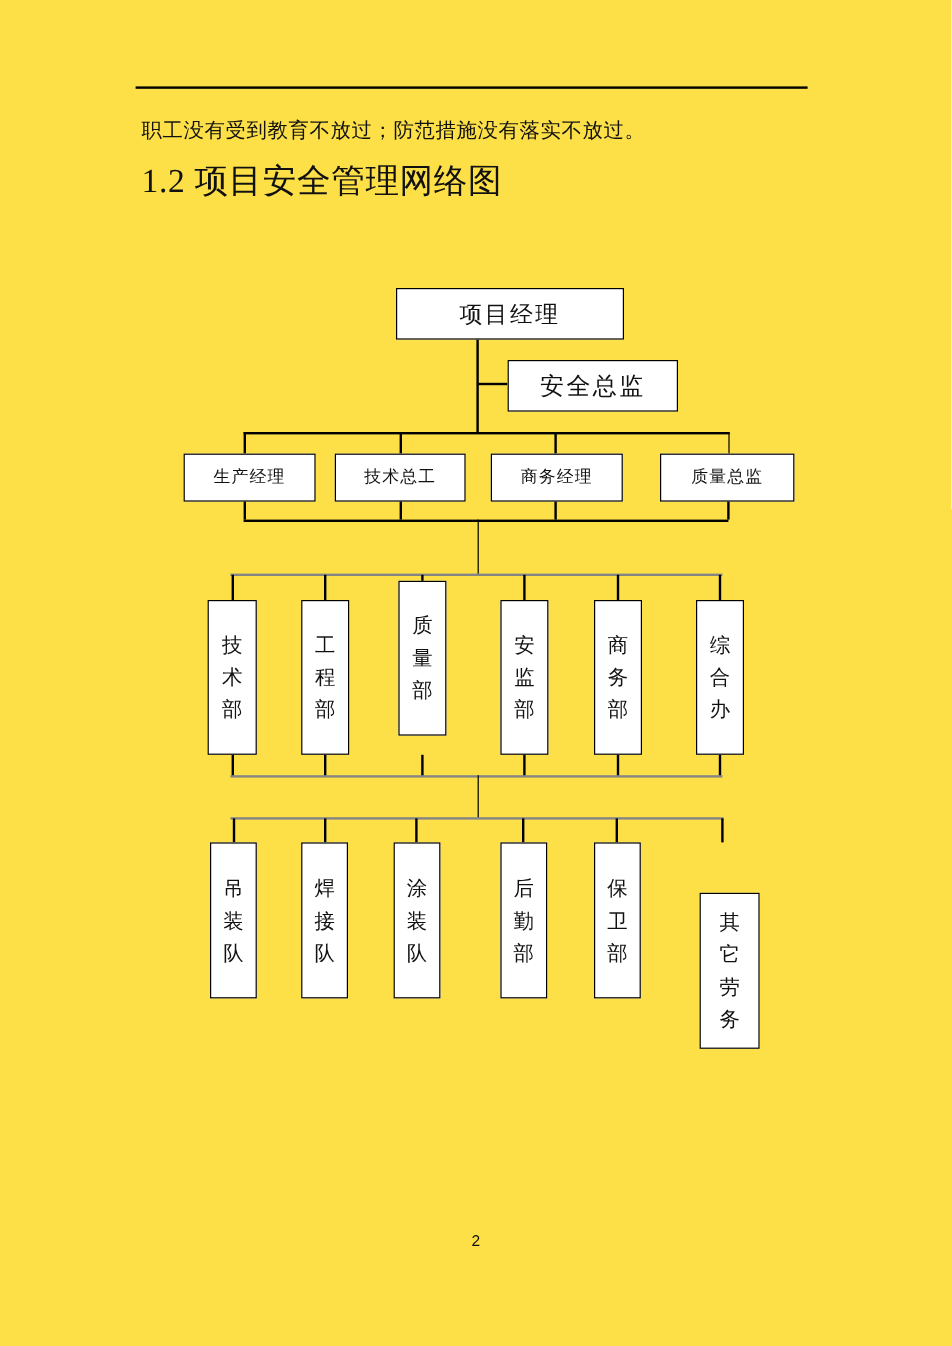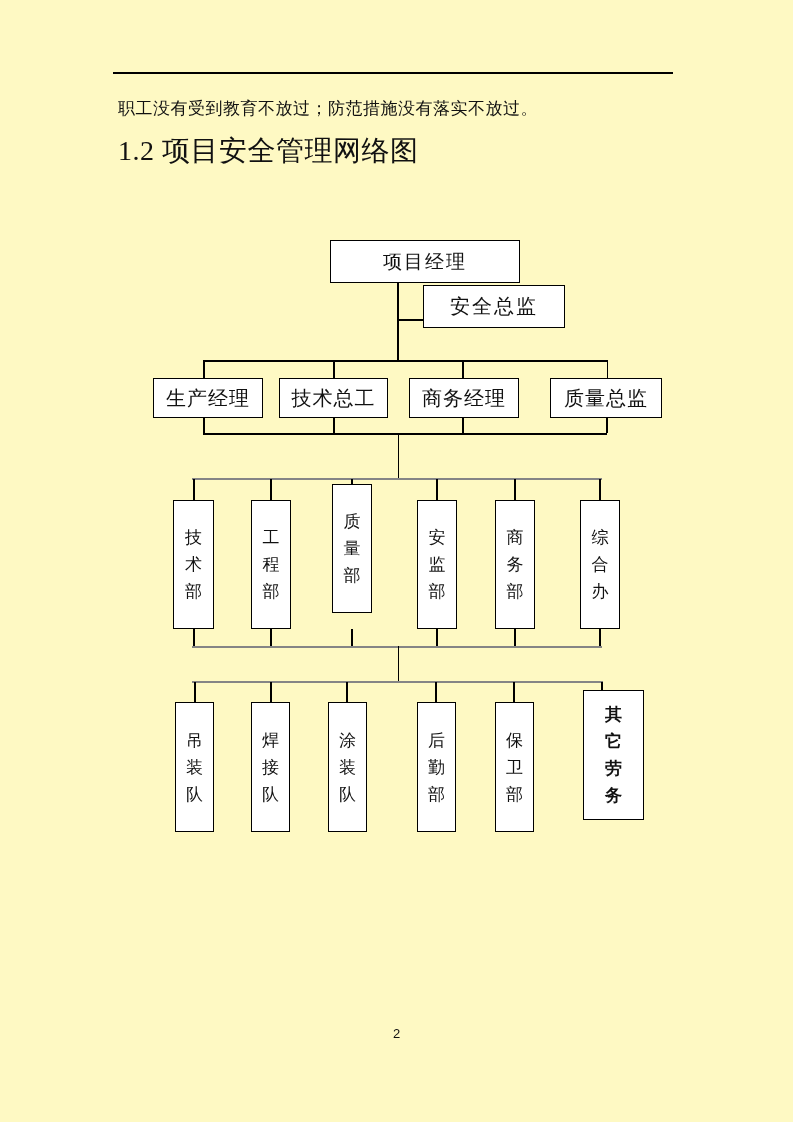--- a/index.html
+++ b/index.html
@@ -4,21 +4,21 @@
 <style>
   html, body {
     margin: 0;
     padding: 0;
     background: #ffffff;
   }
   .page {
     position: relative;
     width: 793px;
     height: 1122px;
-    background: #fef9c3;
+    background: #fde047;
     font-family: "Liberation Serif", "DejaVu Serif", serif;
     color: #111111;
     overflow: hidden;
   }
   .header-rule {
     position: absolute;
     left: 113px;
     top: 72px;
     width: 560px;
     height: 2px;
@@ -53,21 +53,21 @@
   .box {
     position: absolute;
     box-sizing: border-box;
     border: 1.5px solid #000000;
     background: #ffffff;
     display: flex;
     align-items: center;
     justify-content: center;
     text-align: center;
   }
-  .hbox { font-size: 20px; letter-spacing: 1px; white-space: nowrap; }
+  .hbox { font-size: 14px; letter-spacing: 1px; white-space: nowrap; }
   .root-box  { font-size: 19px; letter-spacing: 2px; }
   .staff-box { font-size: 20px; letter-spacing: 2px; }
   .vbox { font-size: 17px; }
   .vbox .vtext {
     display: block;
     width: 1.05em;
     line-height: 27px;
     text-align: center;
     word-break: break-all;
   }
@@ -101,21 +101,21 @@
 
   <div class="org-chart">
 
     <div class="box hbox root-box" style="left:300px; top:240px; width:190px; height:43px;margin-left:30px;">
       <span>项目经理</span>
     </div>
 
     <div class="line vline" style="left:397px; top:283px; height:78px;"></div>
 
     <div class="line hline" style="left:398px; top:319px; width:25px;"></div>
-    <div class="box hbox staff-box" style="left:423px; top:285px; width:142px; height:43px;">
+    <div class="box hbox staff-box" style="left:423px; top:300px; width:142px; height:43px;">
       <span>安全总监</span>
     </div>
 
     <div class="line hline" style="left:203px; top:360px; width:405px;"></div>
     <div class="line vline" style="left:203px; top:360px; height:18px;"></div>
     <div class="line vline" style="left:333px; top:360px; height:18px;"></div>
     <div class="line vline" style="left:462px; top:360px; height:18px;"></div>
     <div class="line vline" style="left:606.5px; top:360px; height:18px;"></div>
 
     <div class="box hbox" style="left:153px; top:378px; width:110px; height:40px;">
@@ -192,21 +192,21 @@
     </div>
     <div class="box vbox" style="left:417px; top:702px; width:39px; height:130px;">
       <span class="vtext">后勤部</span>
     </div>
     <div class="box vbox" style="left:328px; top:702px; width:39px; height:130px;">
       <span class="vtext">涂装队</span>
     </div>
     <div class="box vbox" style="left:495px; top:702px; width:39px; height:130px;">
       <span class="vtext">保卫部</span>
     </div>
-    <div class="box vbox" style="left:583px; top:690px; width:61px; height:130px;font-weight:bold;">
+    <div class="box vbox" style="left:583px; top:744px; width:50px; height:130px;">
       <span class="vtext">其它劳务</span>
     </div>
 
   </div>
 
   <div class="page-number">2</div>
 
 </div>
 
 </body></html>

